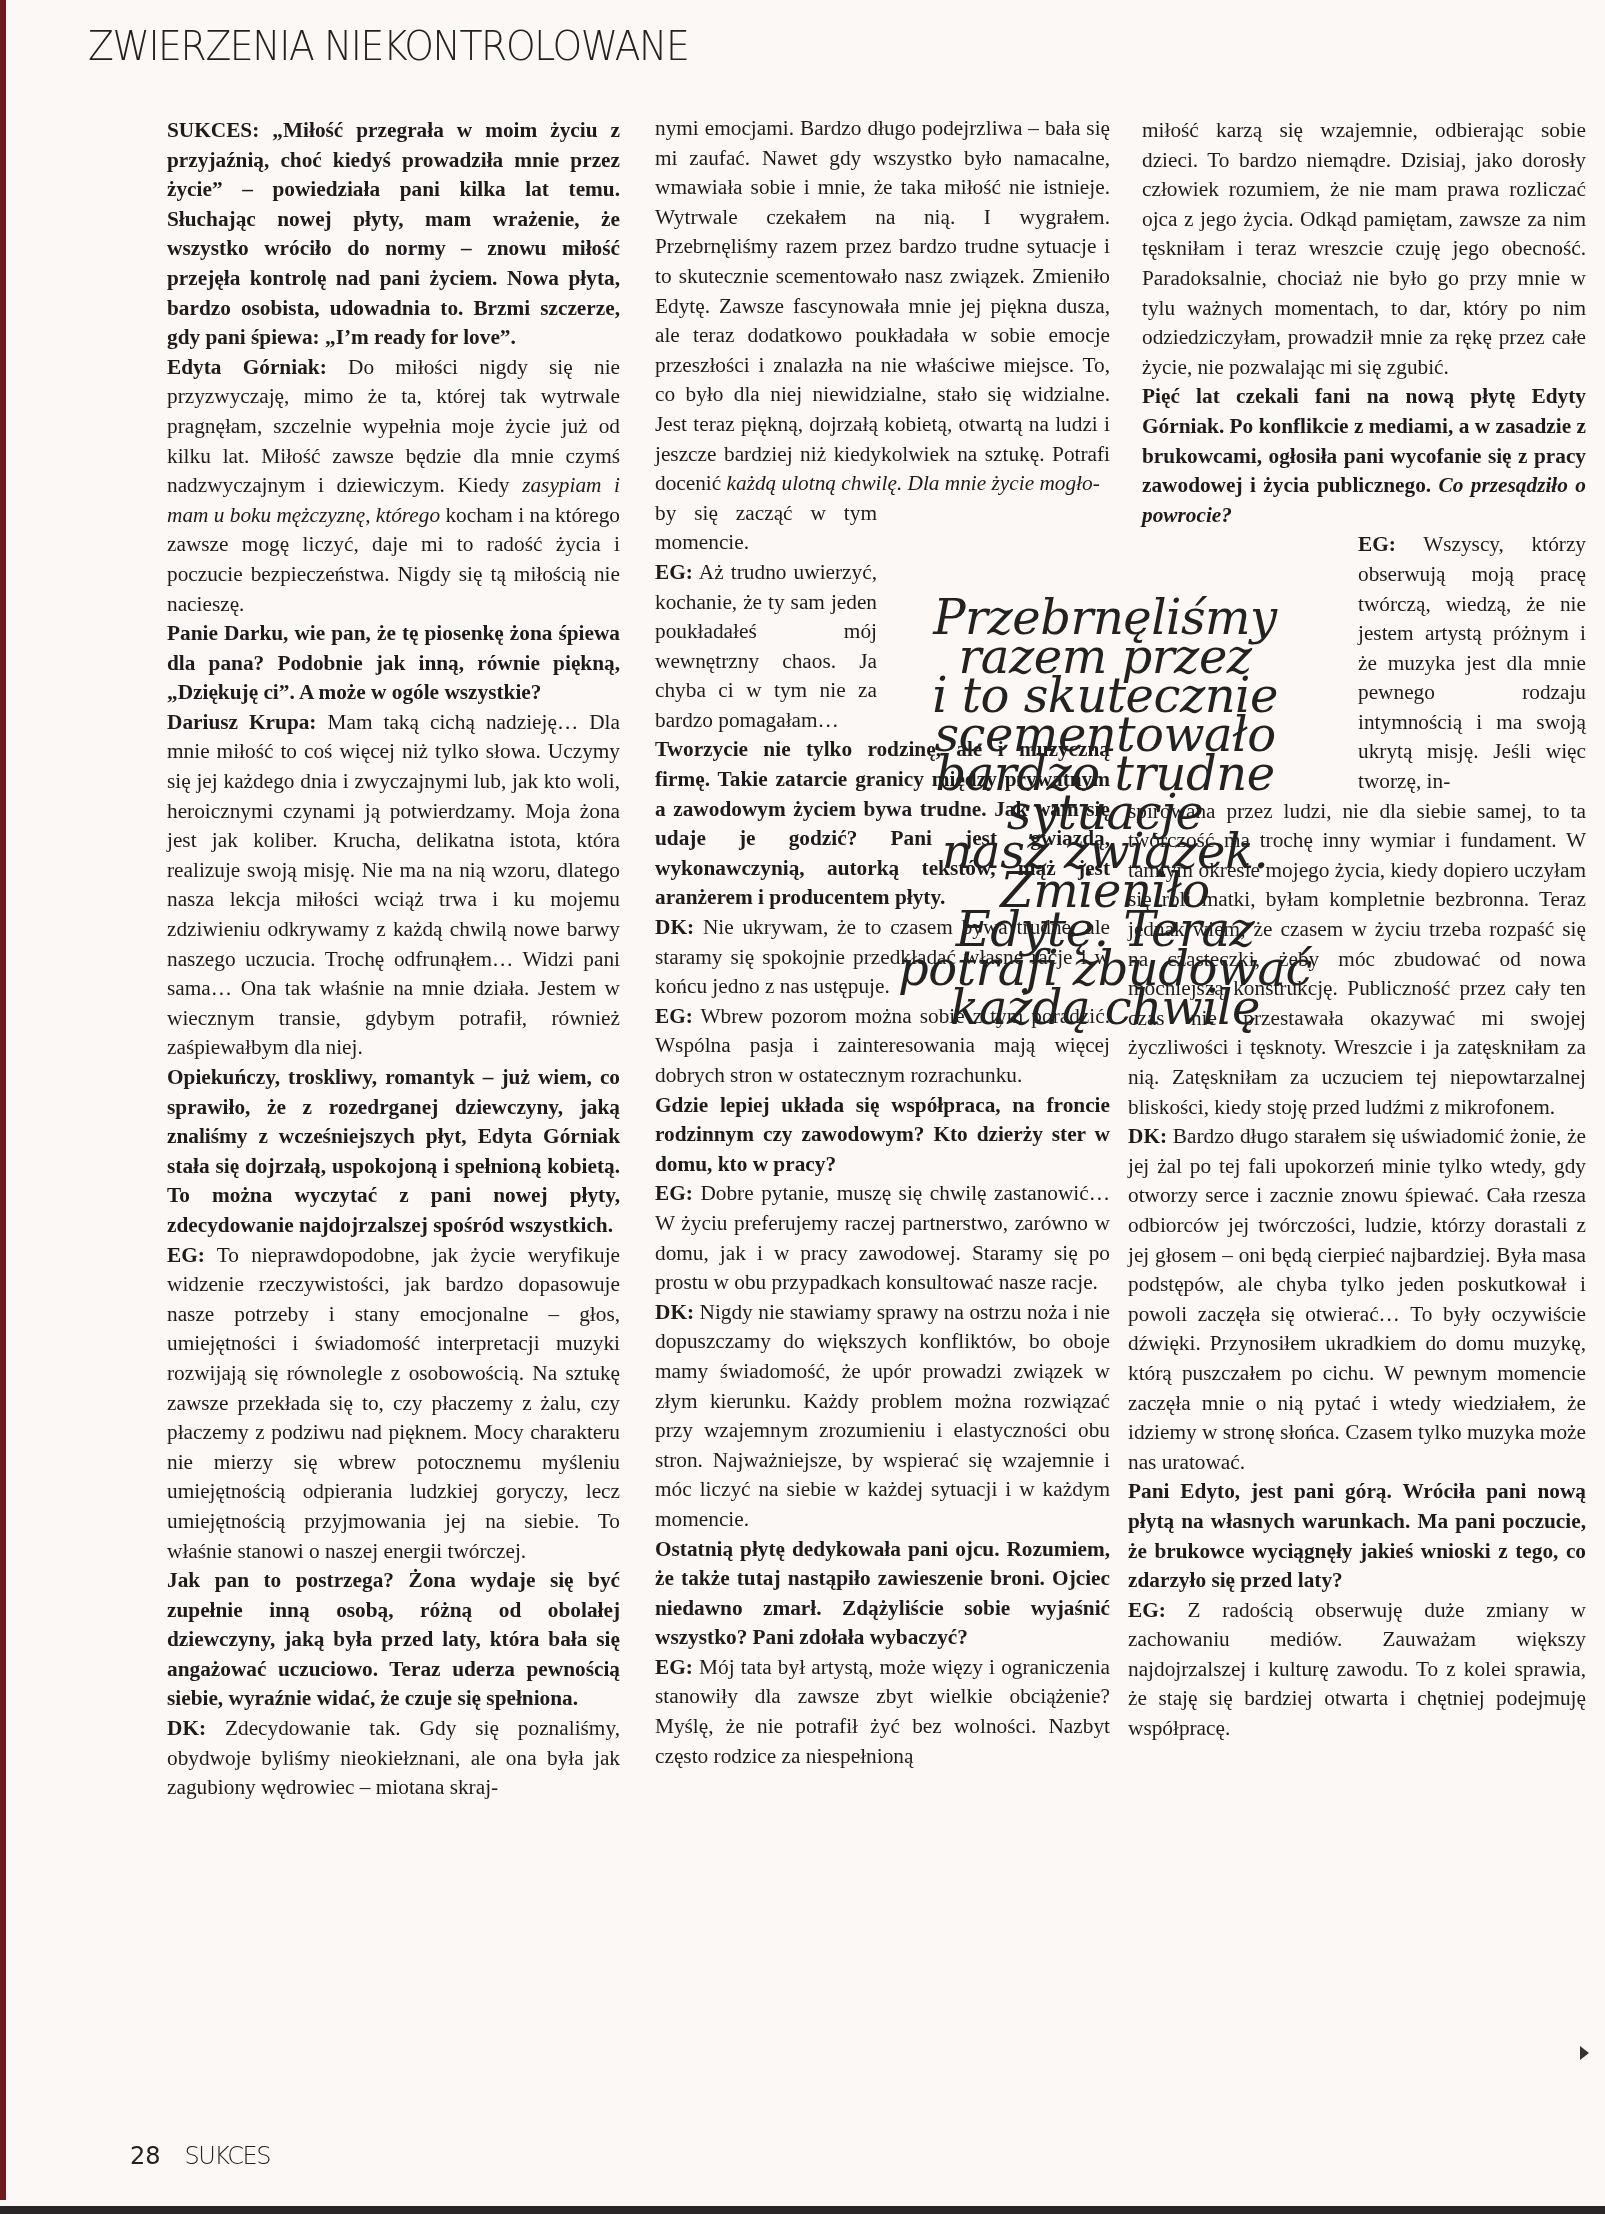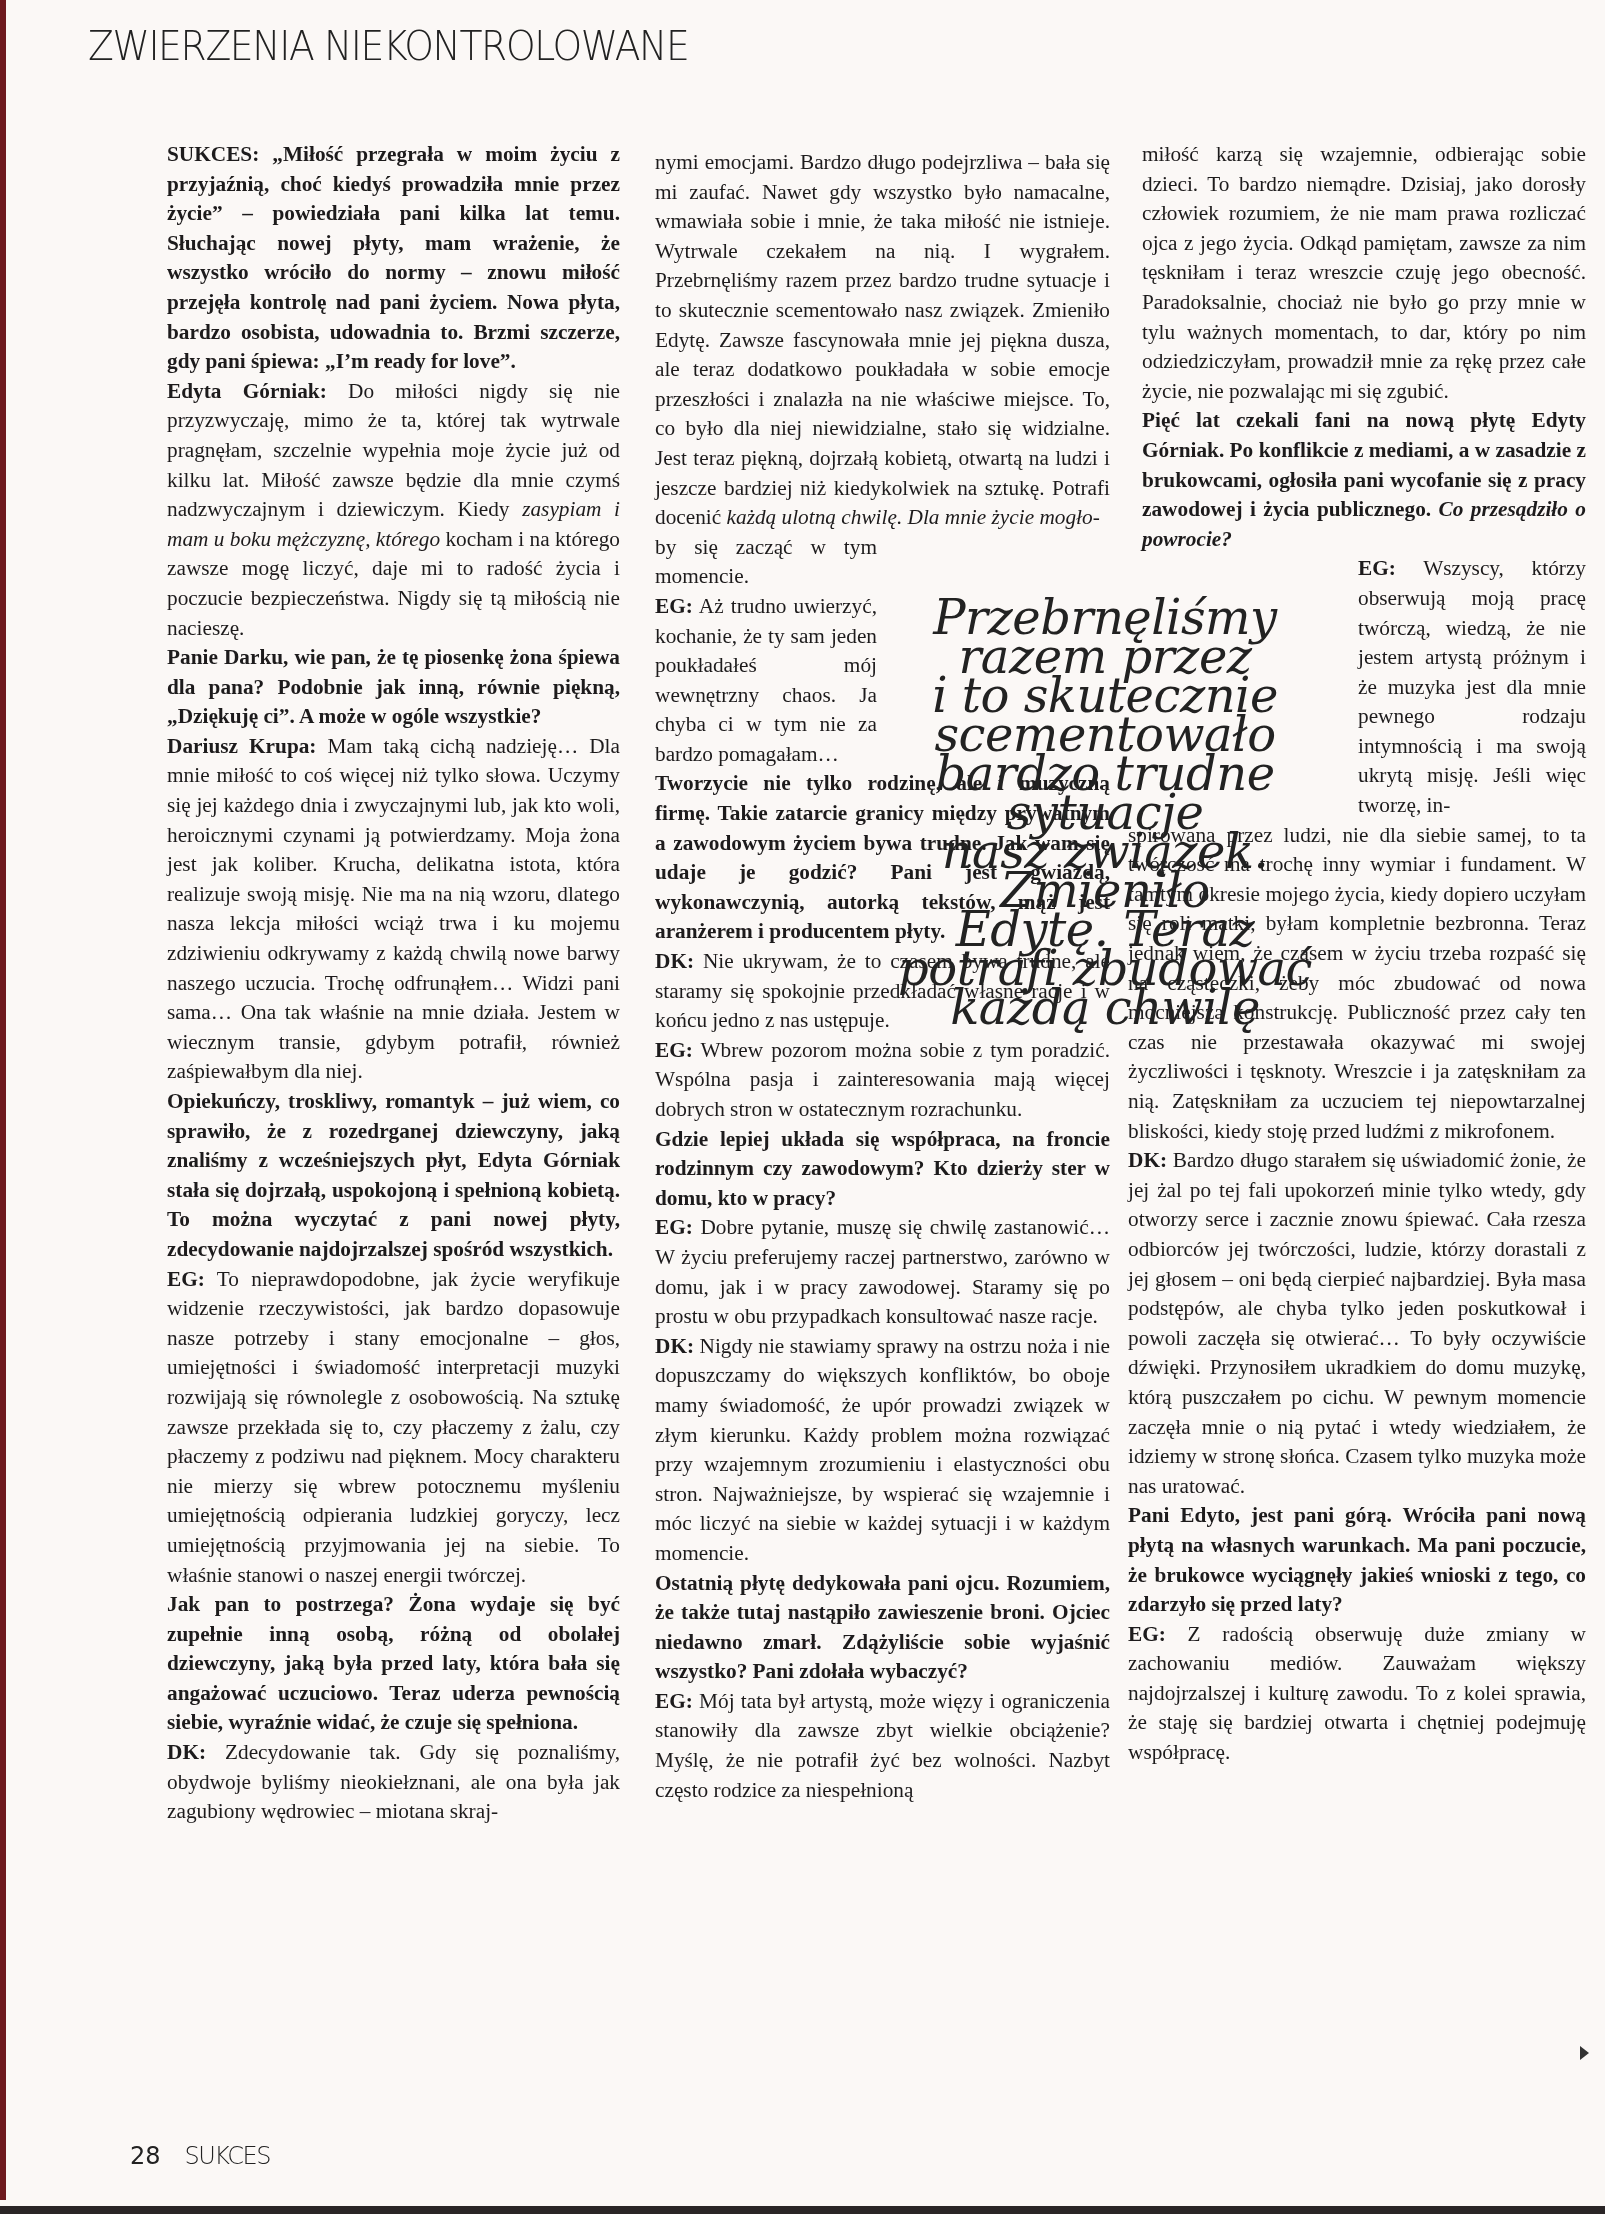--- a/index.html
+++ b/index.html
@@ -10,27 +10,27 @@
     color: #1d1b1c;
   }
   .edge-left { position: absolute; left: 0; top: 0; width: 6px; height: 2200px; background: #6e1a1e; }
   .edge-bottom { position: absolute; left: 0; bottom: 0; width: 1605px; height: 8px; background: #2a2526; }
   .section-title {
     position: absolute; left: 88px; top: 22px;
     font-family: "DejaVu Sans", sans-serif; font-weight: 200;
     font-size: 41px; letter-spacing: -1.5px; color: #222;
     transform: scaleX(0.92); transform-origin: left top;
   }
-  .col { position: absolute; font-size: 21.3px; line-height: 29.6px; text-align: justify; hyphens: manual; margin-top: 24px; }
+  .col { position: absolute; font-size: 21.3px; line-height: 29.6px; text-align: justify; hyphens: manual; }
   .col p { margin: 0; }
   .q { font-weight: bold; }
   .sp { font-weight: bold; }
   .it { font-style: italic; }
   #col1 { left: 167px; top: 116px; width: 453px; }
-  #col2 { left: 655px; top: 124px; width: 455px; }
+  #col2 { left: 655px; top: 114px; width: 455px; }
   #col3 { left: 1142px; top: 116px; width: 444px; }
   .narrow-left { float: left; width: 222px; }
   .narrow-right { float: right; width: 228px; }
   .pullquote {
     position: absolute; left: 870px; top: 598px; width: 470px;
     font-family: "DejaVu Serif", serif; font-style: italic; font-weight: 300;
     font-size: 48px; line-height: 39px; text-align: center; color: #222;
     letter-spacing: -0.5px;
   }
   .pullquote span { display: block; }

